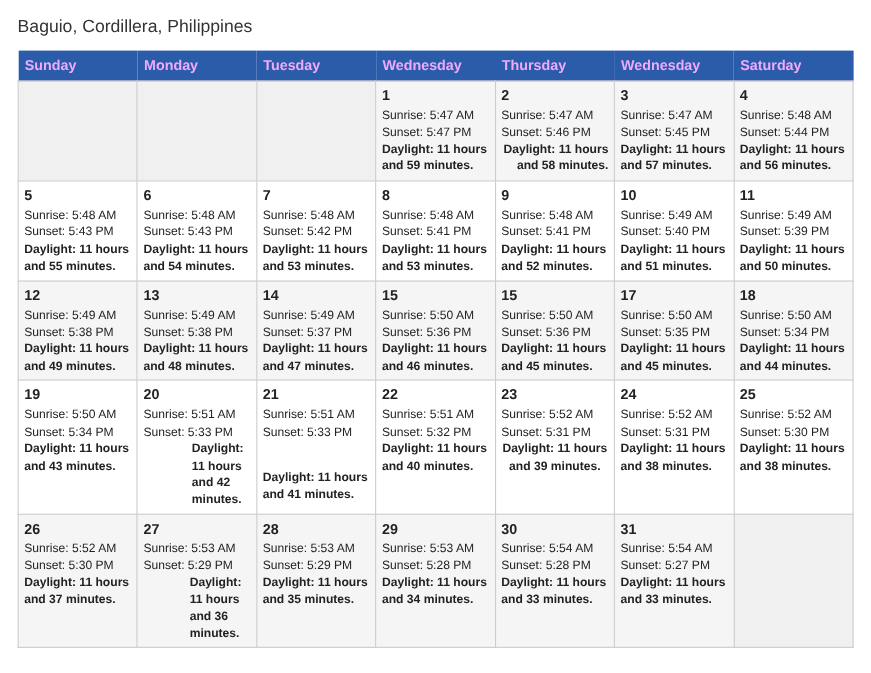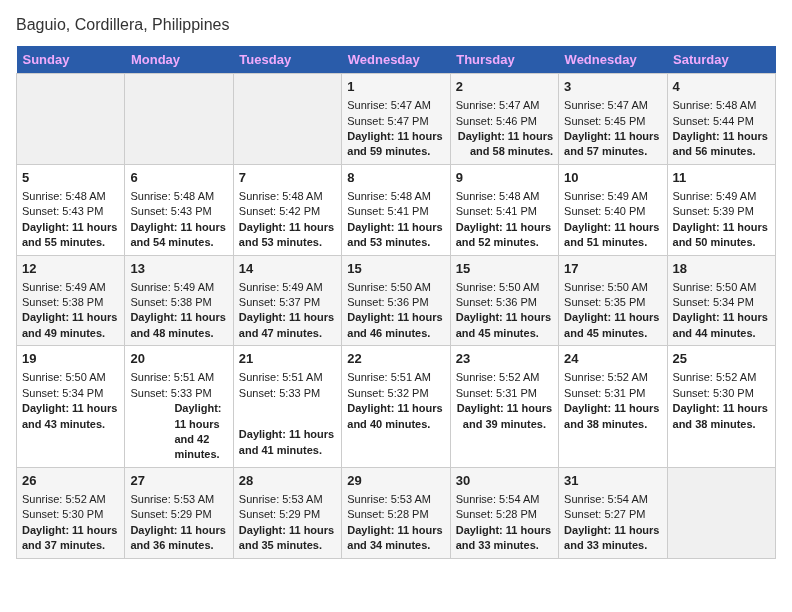--- a/index.html
+++ b/index.html
@@ -269,21 +269,21 @@
         <td>
           <span class="day-num">26</span>
           <div>Sunrise: 5:52 AM</div>
           <div>Sunset: 5:30 PM</div>
           <div style="font-weight: bold;">Daylight: 11 hours and 37 minutes.</div>
         </td>
         <td>
           <span class="day-num">27</span>
           <div>Sunrise: 5:53 AM</div>
           <div>Sunset: 5:29 PM</div>
-          <div style="font-weight: bold;">Daylight: 11 hours and 36 minutes.</div>
+          <div style="font-weight: bold; margin-left: 42px;">Daylight: 11 hours and 36 minutes.</div>
         </td>
         <td>
           <span class="day-num">28</span>
           <div>Sunrise: 5:53 AM</div>
           <div>Sunset: 5:29 PM</div>
           <div style="font-weight: bold;">Daylight: 11 hours and 35 minutes.</div>
         </td>
         <td>
           <span class="day-num">29</span>
           <div>Sunrise: 5:53 AM</div>

